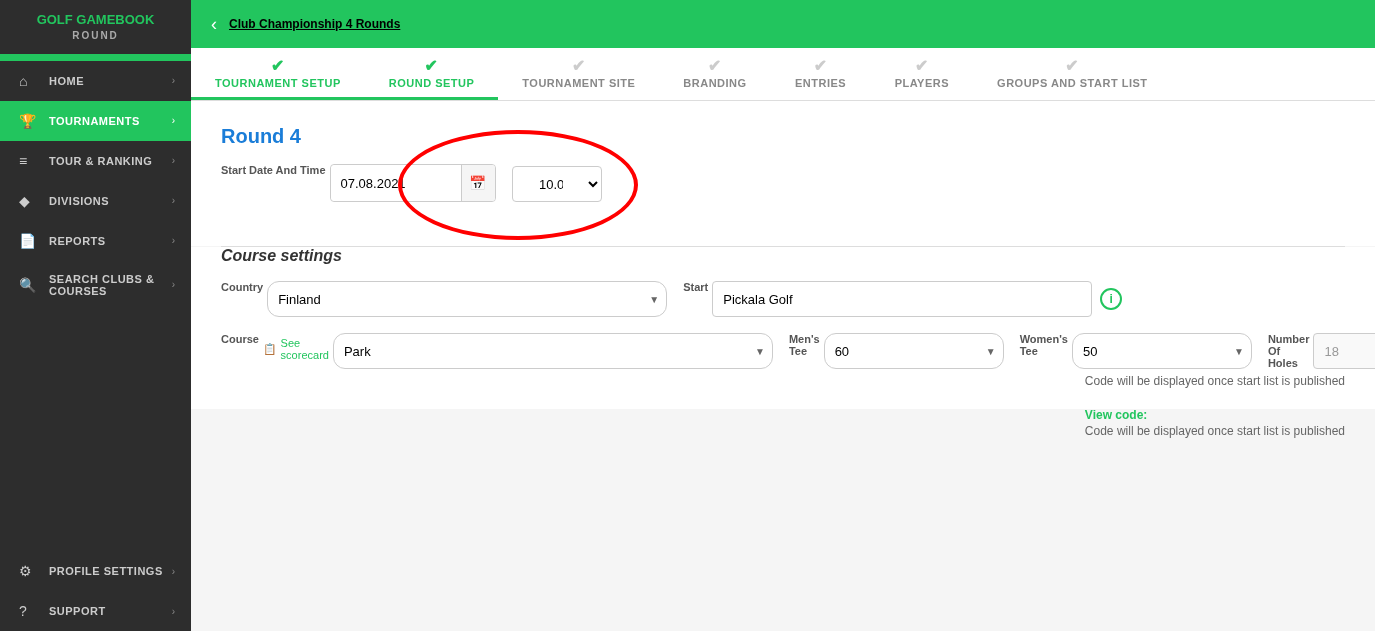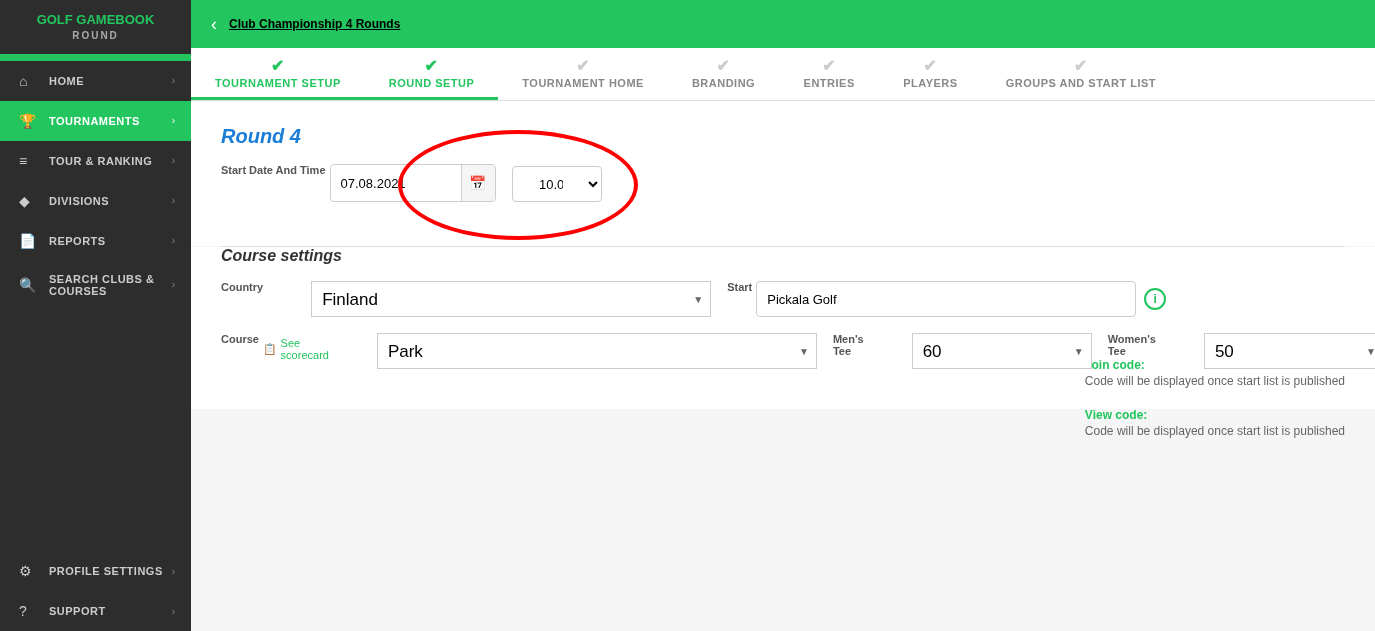--- a/index.html
+++ b/index.html
@@ -166,21 +166,20 @@
     
     .round-details {
       background: white;
       margin: 0;
       padding: 24px 30px;
     }
     .round-title {
       font-size: 20px;
       font-weight: bold;
       color: #1a7dd8;
-      font-style: italic;
       margin-bottom: 16px;
     }
     .form-row {
       display: flex;
       gap: 16px;
       align-items: flex-end;
       margin-bottom: 20px;
     }
     .form-group {
       display: flex;
@@ -261,27 +260,26 @@
       margin-bottom: 16px;
     }
     .select-wrapper {
       position: relative;
       display: flex;
       align-items: center;
     }
     .select-wrapper select {
       appearance: none;
       border: 1px solid #ccc;
-      border-radius: 0;
+      border-radius: 12px;
       padding: 8px 30px 8px 10px;
-      font-size: 17px;
-      height: 36px;
-      background: white;
-      cursor: pointer;
-      margin-left: 44px;
+      font-size: 13px;
+      height: 36px;
+      background: white;
+      cursor: pointer;
     }
     .select-arrow {
       position: absolute;
       right: 8px;
       pointer-events: none;
       font-size: 10px;
       color: #666;
     }
     .club-input {
       border: 1px solid #ccc;
@@ -403,21 +401,21 @@
     <div class="tab active">
       <span class="tab-check done">✔</span>
       <span>TOURNAMENT SETUP</span>
     </div>
     <div class="tab active">
       <span class="tab-check done">✔</span>
       <span>ROUND SETUP</span>
     </div>
     <div class="tab">
       <span class="tab-check pending">✔</span>
-      <span>TOURNAMENT HOME</span>
+      <span>TOURNAMENT SITE</span>
     </div>
     <div class="tab">
       <span class="tab-check pending">✔</span>
       <span>BRANDING</span>
     </div>
     <div class="tab">
       <span class="tab-check pending">✔</span>
       <span>ENTRIES</span>
     </div>
     <div class="tab">

